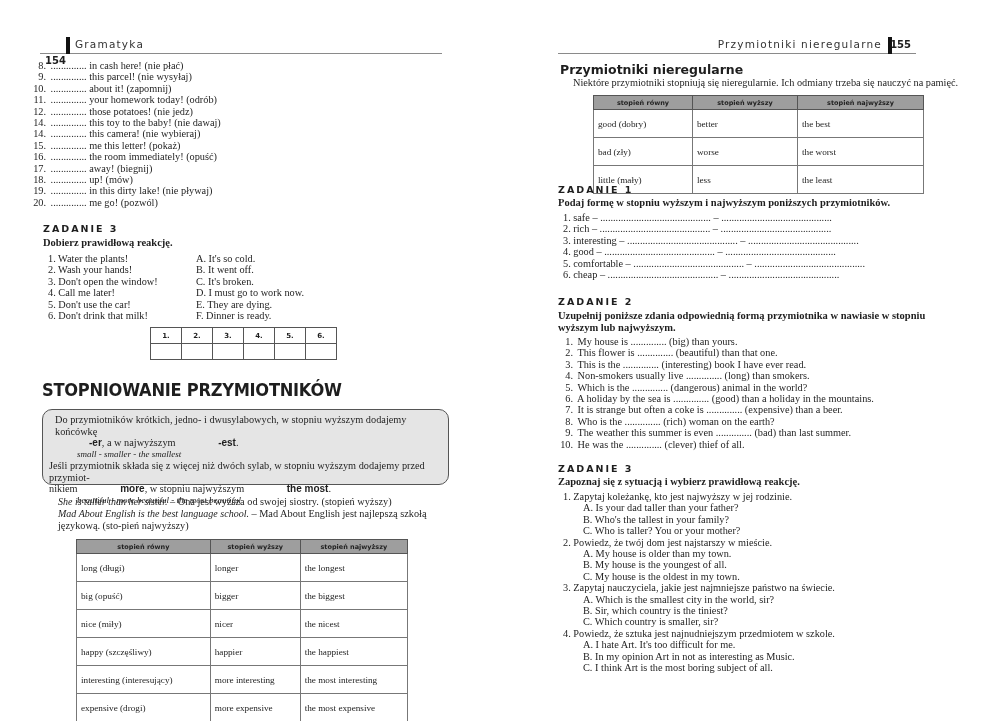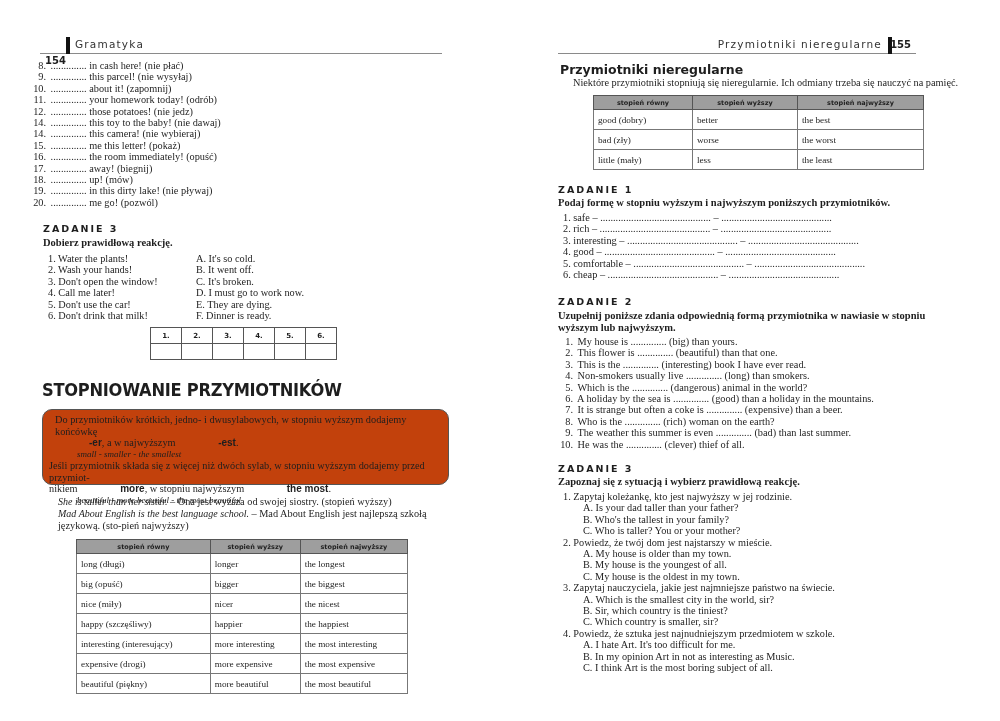--- a/index.html
+++ b/index.html
@@ -26,30 +26,30 @@
   .list .n { display: inline-block; width: 18px; text-align: right; margin-right: 2px; }
 
   .task-h { position: absolute; font-family: "DejaVu Sans", sans-serif; font-weight: bold; font-size: 9.5px; letter-spacing: 2px; }
   .task-instr { position: absolute; font-weight: bold; font-size: 10.5px; }
 
   .match-grid { position: absolute; border-collapse: collapse; }
   .match-grid td { border: 1px solid #555; width: 31px; height: 16px; font-size: 7px; font-weight: bold; text-align: center; font-family: "DejaVu Sans", sans-serif; }
 
   .section-title { position: absolute; left: 42px; top: 380px; font-family: "DejaVu Sans", sans-serif; font-weight: bold; font-size: 17.5px; letter-spacing: -0.3px; transform: scaleX(0.93); transform-origin: left; }
 
-  .rule-box { position: absolute; left: 42px; top: 409px; width: 407px; height: 76px; background: #c2410c; border: 1.5px solid #555; border-radius: 10px; padding: 4px 6px; font-size: 10.3px; line-height: 11.5px; }
+  .rule-box { position: absolute; left: 42px; top: 409px; width: 407px; height: 76px; background: #e5e5e5; border: 1.5px solid #555; border-radius: 10px; padding: 4px 6px; font-size: 10.3px; line-height: 11.5px; }
   .rule-box .ex { font-style: italic; font-size: 9px; padding-left: 28px; }
   .rule-box b { font-family: "Liberation Sans", sans-serif; font-size: 10px; margin-left: 40px; }
 
   .examples { position: absolute; left: 58px; top: 496px; width: 395px; font-size: 10.3px; line-height: 12px; }
   .examples i { font-size: 10px; }
 
   table.grade { position: absolute; border-collapse: collapse; font-size: 9.2px; }
   table.grade th { background: #9e9e9e; font-family: "DejaVu Sans", sans-serif; font-size: 6.5px; font-weight: bold; height: 14px; border: 1px solid #555; color: #222; }
-  table.grade td { border: 1px solid #777; height: 20px; padding-left: 4px; }
+  table.grade td { border: 1px solid #777; height: 28px; padding-left: 4px; }
   .grade-left { left: 76px; top: 539px; width: 332px; }
   .grade-left td { height: 16px; }
   .grade-right { left: 593px; top: 95px; width: 331px; }
 
   .rsec-title { position: absolute; left: 560px; top: 62px; font-family: "DejaVu Sans", sans-serif; font-weight: bold; font-size: 12.5px; }
   .rsec-intro { position: absolute; left: 573px; top: 77px; font-size: 10.3px; }
 
   .ind { padding-left: 20px; }
 </style>
 </head>

